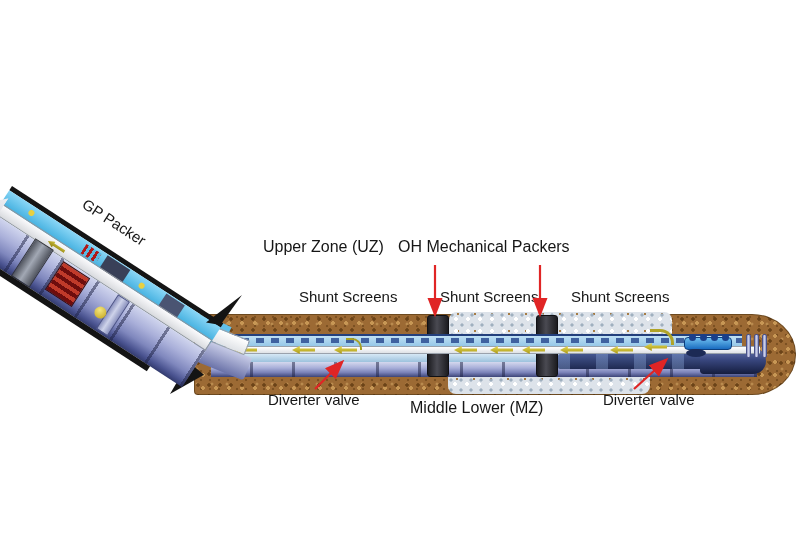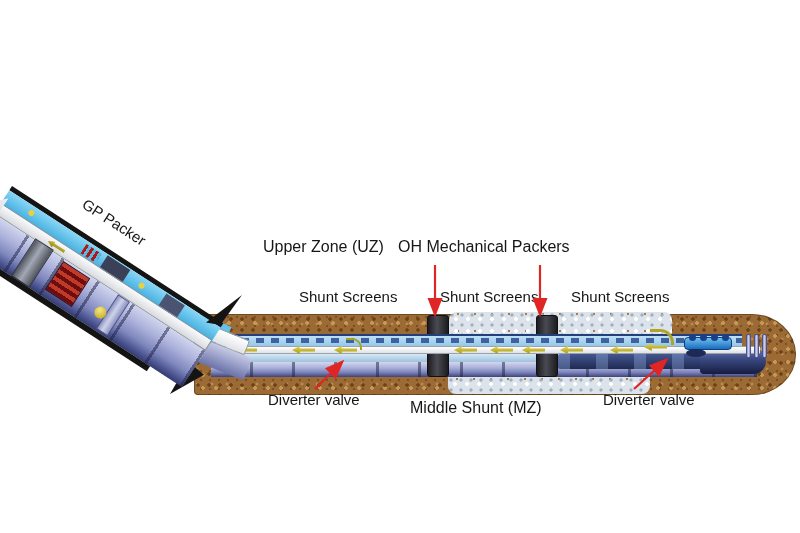--- a/index.html
+++ b/index.html
@@ -206,21 +206,21 @@
   </div>
   <div class="fin-top"></div>
 
   <div class="lbl lbl-gp">GP Packer</div>
   <div class="lbl lbl-ohp">OH Mechanical Packers</div>
   <div class="lbl lbl-uz">Upper Zone (UZ)</div>
   <div class="lbl lbl-sm lbl-ss1">Shunt Screens</div>
   <div class="lbl lbl-sm lbl-ss2">Shunt Screens</div>
   <div class="lbl lbl-sm lbl-ss3">Shunt Screens</div>
   <div class="lbl lbl-sm lbl-dv1">Diverter valve</div>
-  <div class="lbl lbl-mz">Middle Shunt (MZ)</div>
+  <div class="lbl lbl-mz">Middle Lower (MZ)</div>
   <div class="lbl lbl-sm lbl-dv2">Diverter valve</div>
 
   <svg class="overlay" width="800" height="533" viewBox="0 0 800 533">
     <defs>
       <marker id="ah" markerWidth="9" markerHeight="7" refX="7.5" refY="3.5" orient="auto">
         <path d="M0,0 L9,3.5 L0,7 Z" fill="#e02525"></path>
       </marker>
     </defs>
     <line class="rl" x1="435" y1="265" x2="435" y2="314" marker-end="url(#ah)"></line>
     <line class="rl" x1="540" y1="265" x2="540" y2="314" marker-end="url(#ah)"></line>

